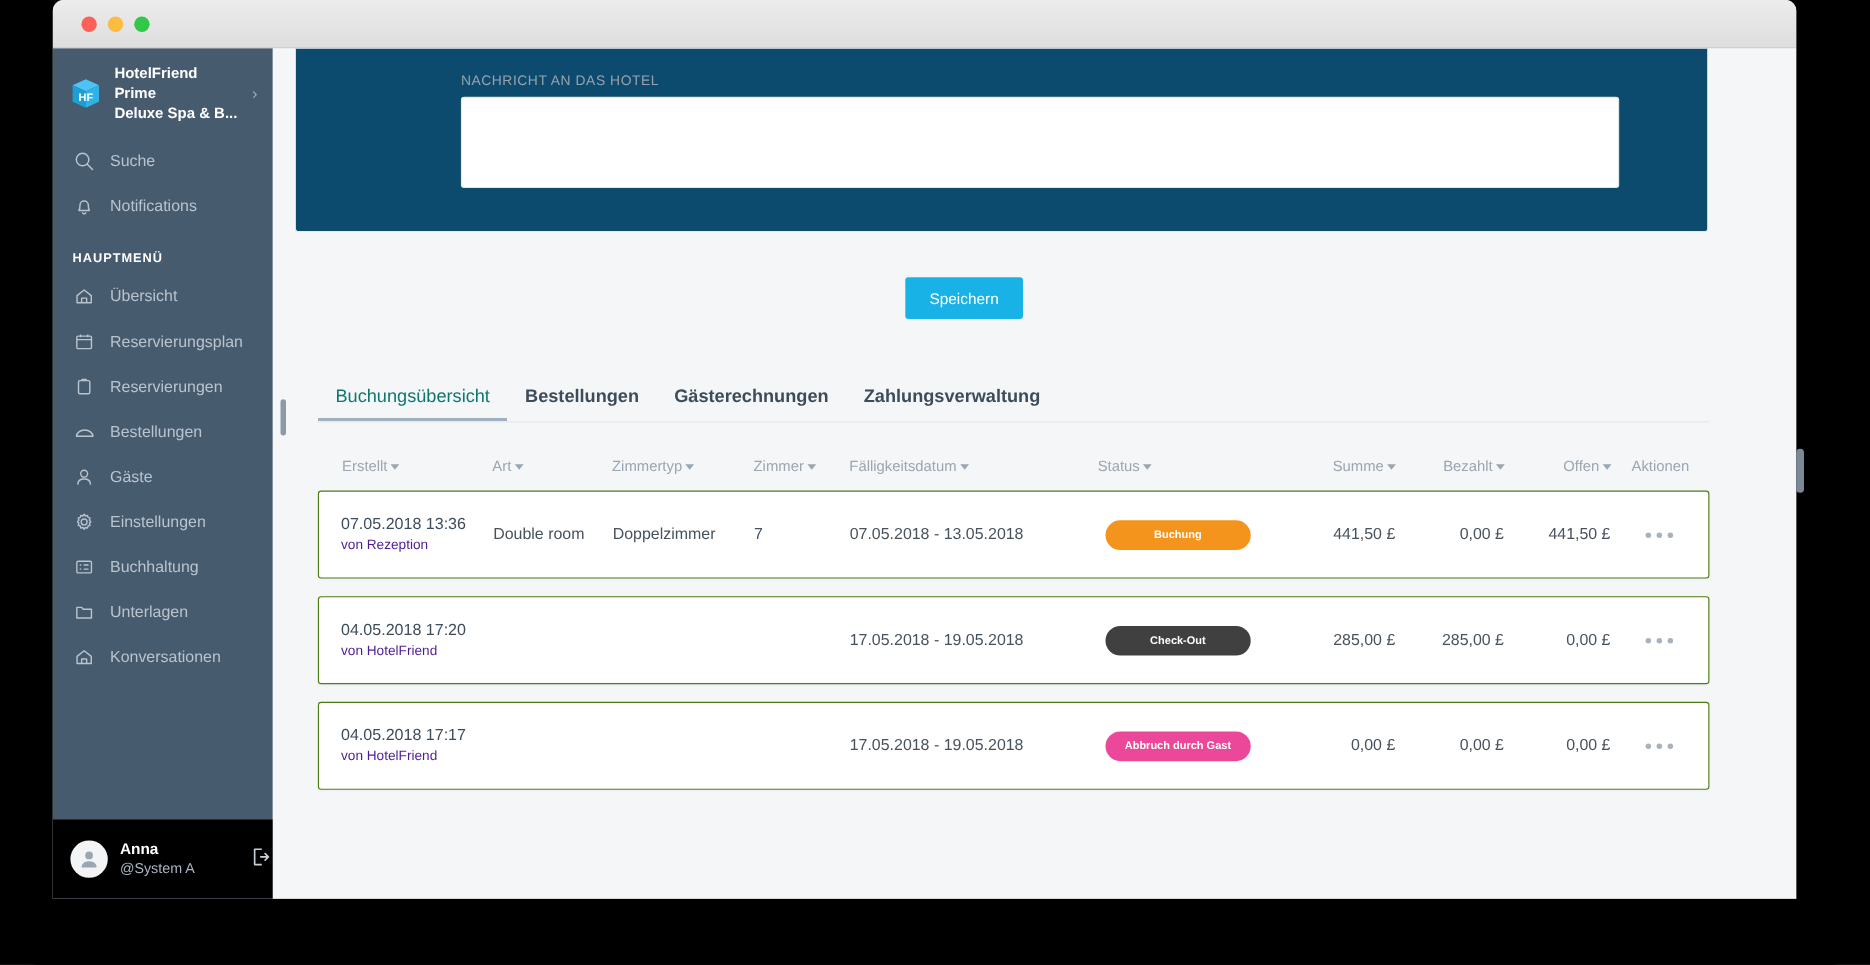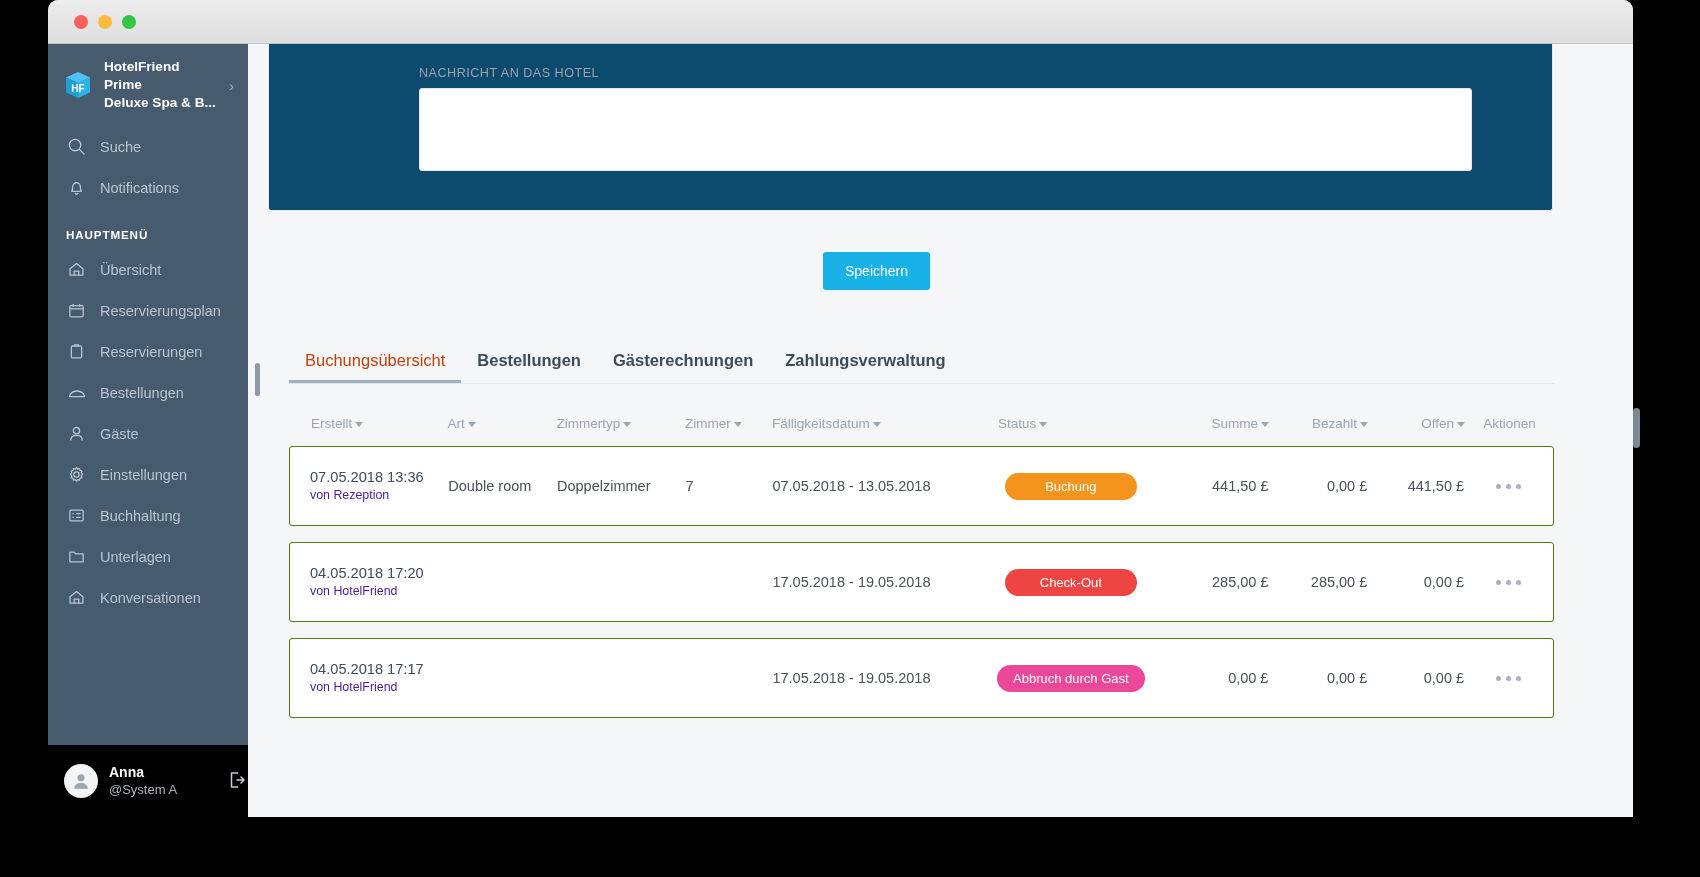--- a/index.html
+++ b/index.html
@@ -169,21 +169,21 @@
   }
   .tab {
     font-size: 16.5px;
     padding: 0 16px 13px 16px;
     cursor: pointer;
     white-space: nowrap;
     color: #3d4c5a;
     font-weight: bold;
   }
   .tab.active {
-    color: #c2410c;
+    color: #0f766e;
     font-weight: normal;
     box-shadow: inset 0 -3px 0 0 #9fb0bf;
   }
 
   
   #table {
     position: absolute; left: 41px; top: 356px;
     width: 1265px;
   }
   .thead {
@@ -230,21 +230,21 @@
   .thead .c-erstellt { padding-left: 22px; }
 
   .cell { font-size: 14.5px; color: #47525d; }
   .date-main { font-size: 14.6px; color: #3d4c5a; line-height: 19px; }
   .date-sub  { font-size: 12.4px; color: #4c1d95; line-height: 17px; }
 
   .pill {
     display: inline-flex; align-items: center; justify-content: center;
     height: 27px; min-width: 132px; padding: 0 16px;
     border-radius: 14px;
-    color: #ffffff; font-size: 13px; font-weight: normal;
+    color: #ffffff; font-size: 10px; font-weight: bold;
     white-space: nowrap;
   }
   .dots { display: flex; gap: 5px; cursor: pointer; }
   .dots i { width: 5px; height: 5px; border-radius: 50%; background: #a8b2bc; display:block; }
 </style>
 </head>
 <body>
 
 <div id="frame">
 
@@ -496,21 +496,21 @@
         <div class="row">
           <div class="cell c-erstellt">
             <div class="date-main">04.05.2018 17:20</div>
             <div class="date-sub">von HotelFriend</div>
           </div>
           <div class="cell c-art"></div>
           <div class="cell c-ztyp"></div>
           <div class="cell c-zimmer"></div>
           <div class="cell c-faellig">17.05.2018 - 19.05.2018</div>
           <div class="cell c-status">
-            <span class="pill" style="background: #ef4444;">Check-Out</span>
+            <span class="pill" style="background: #404040;">Check-Out</span>
           </div>
           <div class="cell c-summe">285,00 £</div>
           <div class="cell c-bezahlt">285,00 £</div>
           <div class="cell c-offen">0,00 £</div>
           <div class="cell c-aktionen">
             <span class="dots">
                 <i></i>
                 <i></i>
                 <i></i>
               </span>

